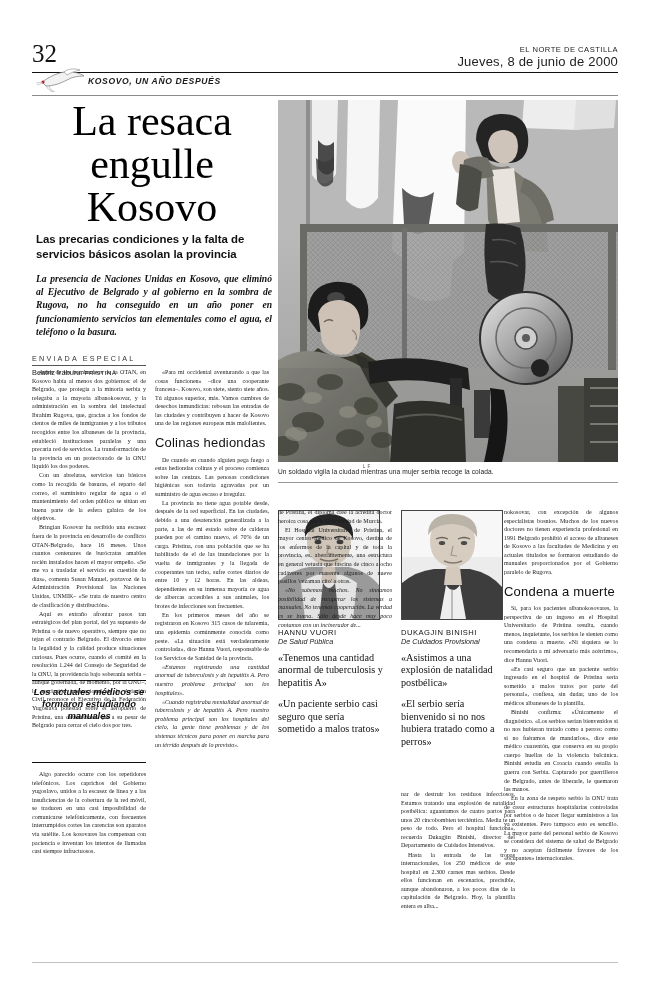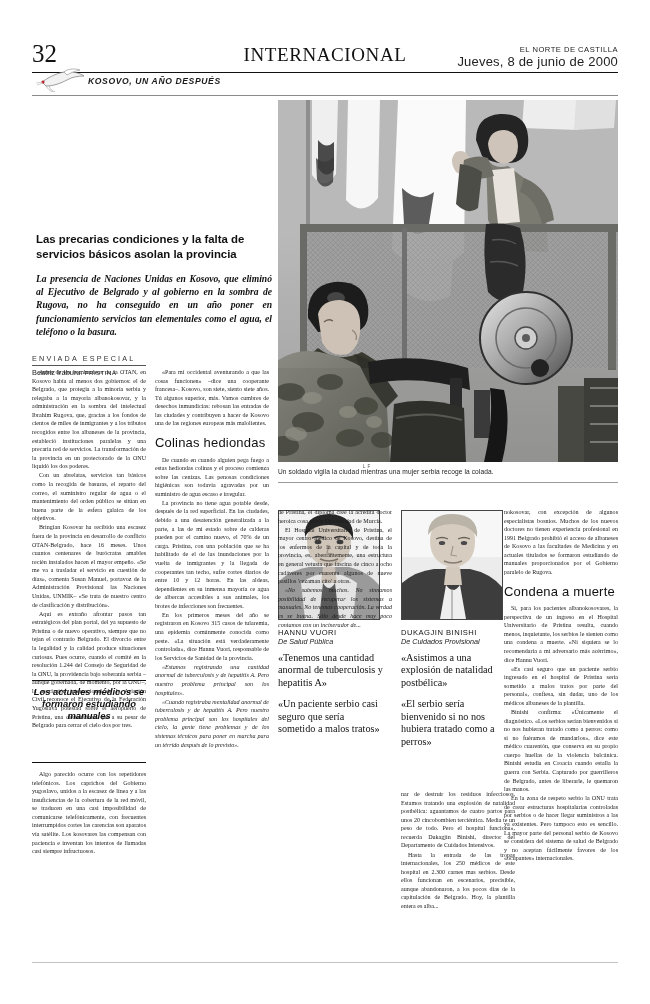--- a/index.html
+++ b/index.html
@@ -313,21 +313,20 @@
     background: #c2c2c2;
   }
 </style>
 </head>
 <body>
 
 <div class="page">
 
   <div class="masthead">
     <div class="folio">32</div>
-    <div class="section-title">INTERNACIONAL</div>
     <div class="paper-info">
       <div class="paper-name">EL NORTE DE CASTILLA</div>
       <div class="paper-date">Jueves, 8 de junio de 2000</div>
     </div>
   </div>
   <div class="rule-top"></div>
 
   <div class="kicker-wrap">
     <span class="dove">
       <svg width="54" height="24" viewBox="0 0 54 24">
@@ -337,20 +336,21 @@
         <path d="M15,18 C16,21 18,23 21,24" fill="none" stroke="#999" stroke-width="0.6"></path>
         <circle cx="9" cy="14" r="1.6" fill="#c0202a"></circle>
         <path d="M2,15 L8,14" stroke="#bbb" stroke-width="0.7"></path>
         <path d="M3,17 L9,15" stroke="#bbb" stroke-width="0.7"></path>
       </svg>
     </span>
     <span class="kicker-text">KOSOVO, UN AÑO DESPUÉS</span>
   </div>
   <div class="rule-under-kicker"></div>
 
+  <div class="headline">La resaca engulle Kosovo</div>
   <div class="subhead">Las precarias condiciones y la falta de servicios básicos asolan la provincia</div>
   <div class="standfirst">La presencia de Naciones Unidas en Kosovo, que eliminó al Ejecutivo de Belgrado y al gobierno en la sombra de Rugova, no ha conseguido en un año poner en funcionamiento servicios tan elementales como el agua, el teléfono o la basura.</div>
 
   <div class="byline-box">
     <div class="byline-label">ENVIADA ESPECIAL</div>
     <div class="byline-rule"></div>
     <div class="byline-name">
       <span>Beatriz Iraburu.</span>
       <span class="city">PRISTINA</span>
     </div>

